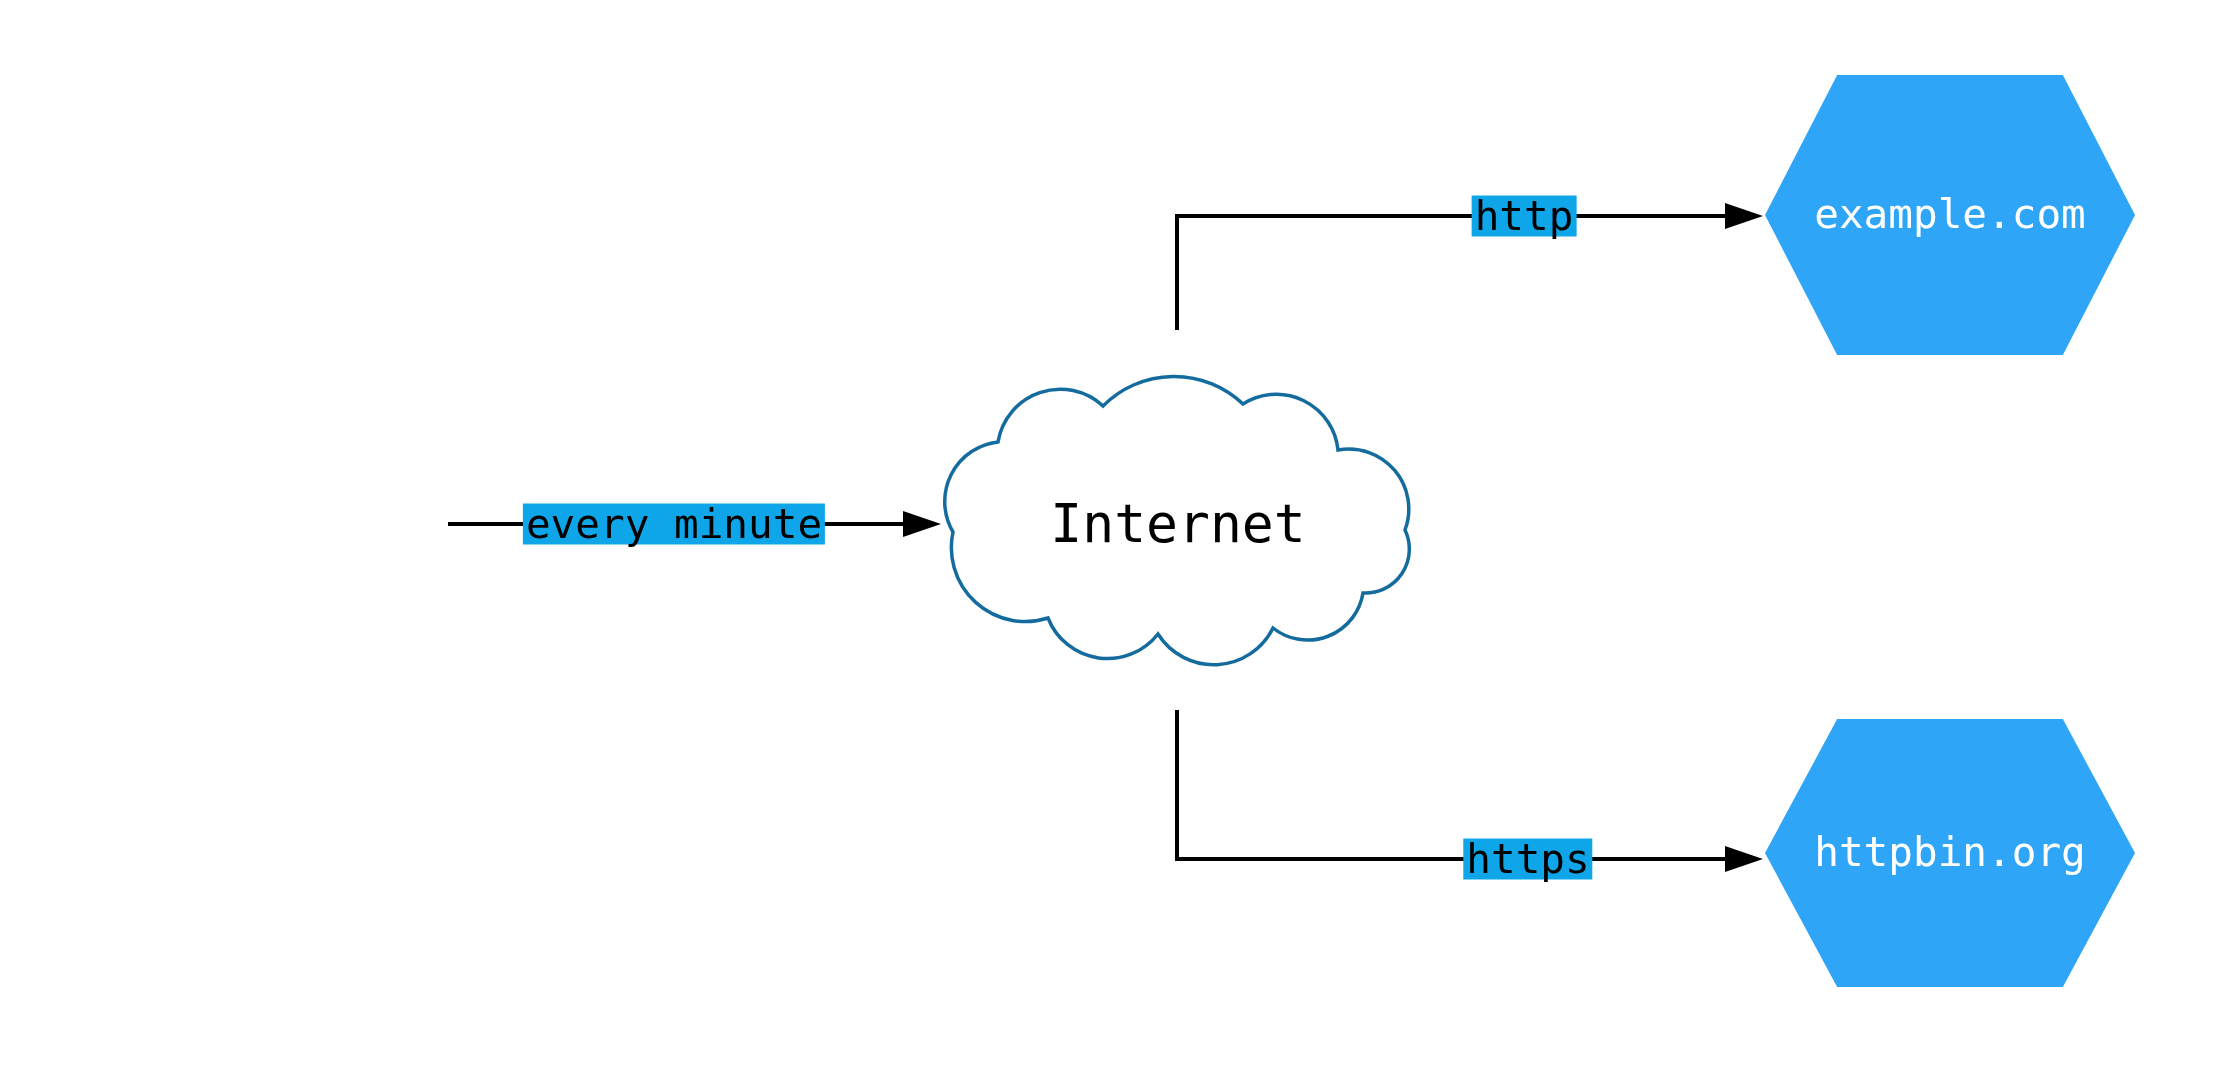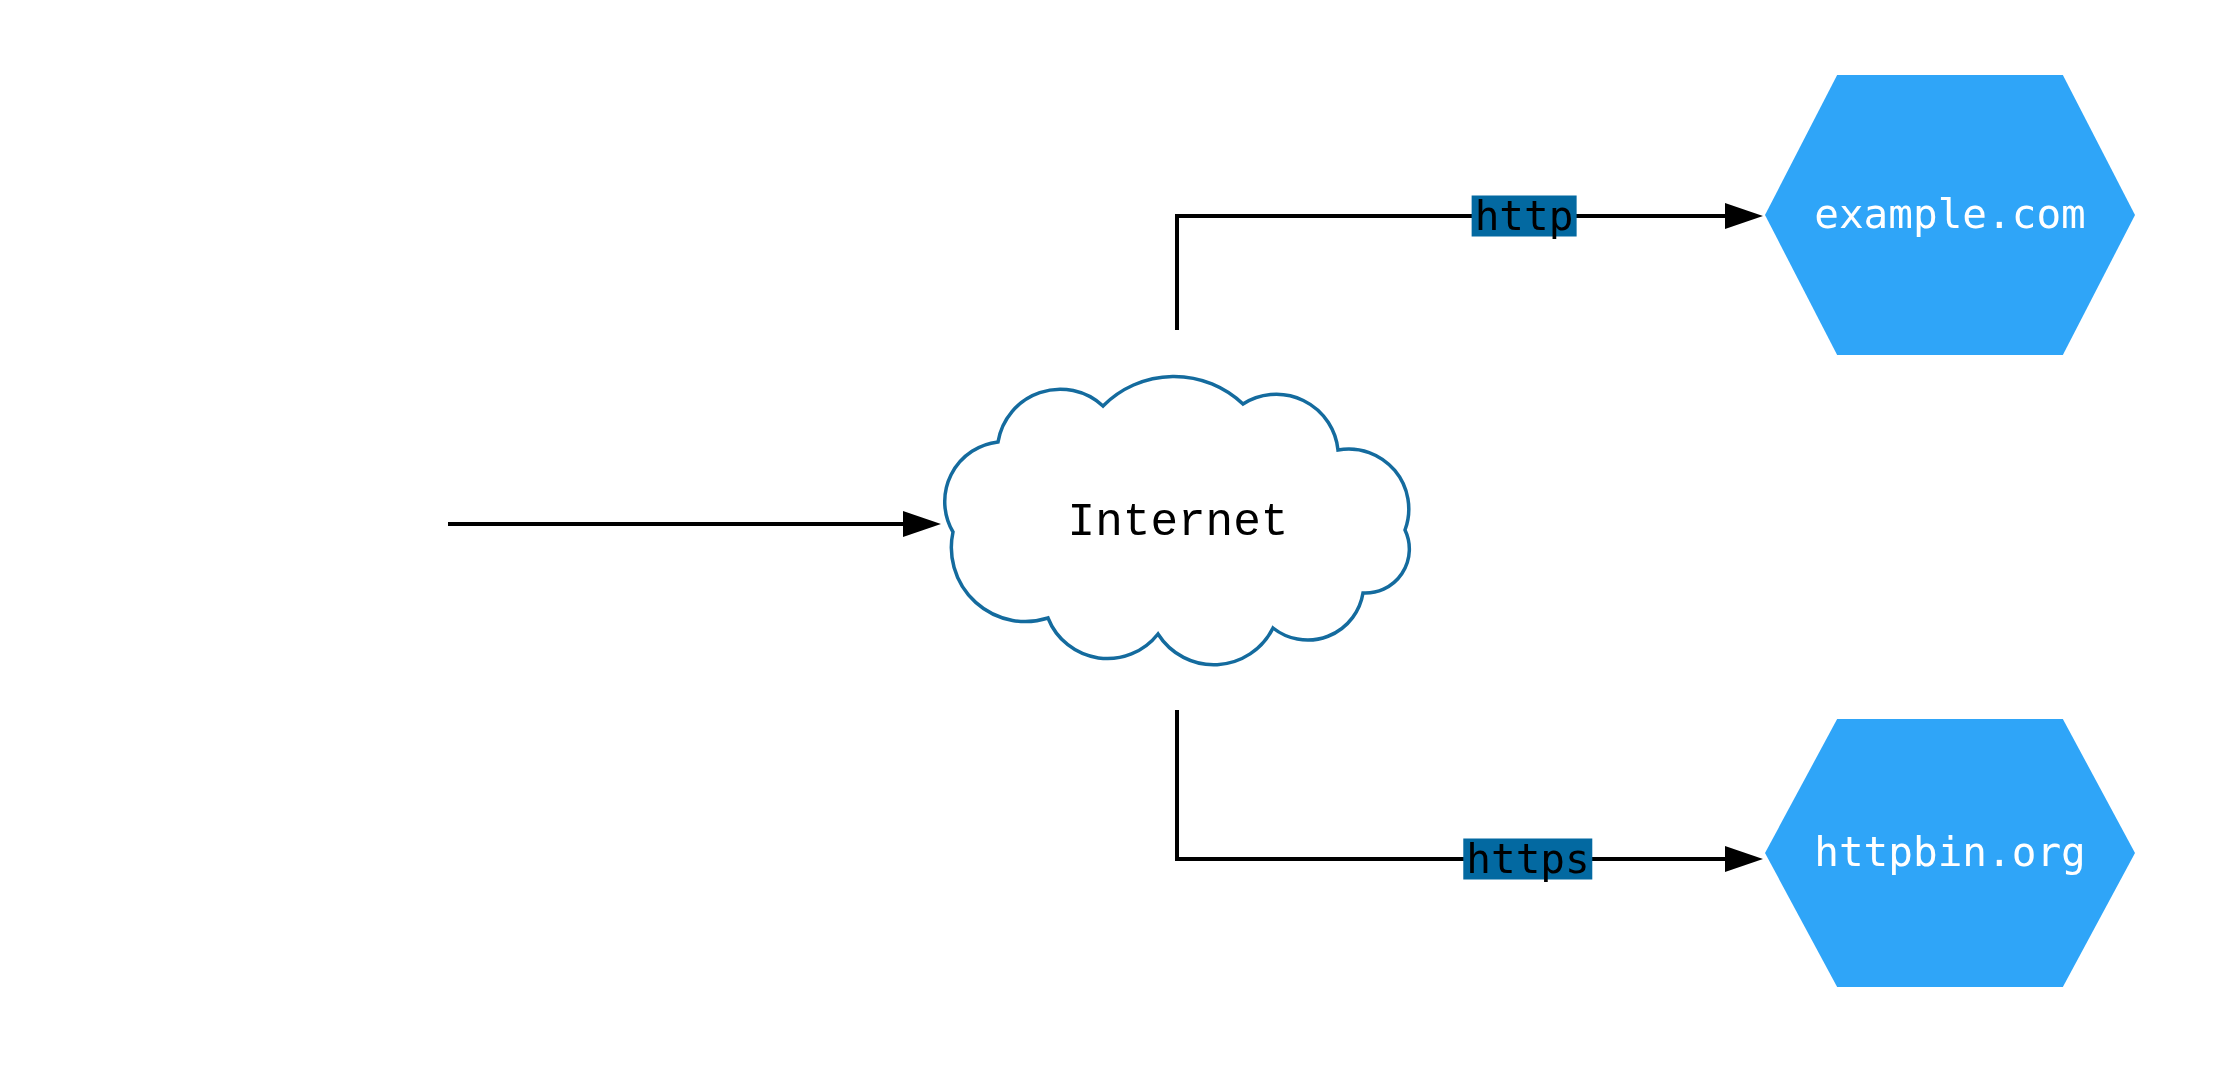--- a/index.html
+++ b/index.html
@@ -42,30 +42,29 @@
   .hex.monitoring { left: 80px;   top: 384px; width: 368px; height: 281px; }
   .hex.example    { left: 1765px; top: 75px;  width: 370px; height: 280px; }
   .hex.httpbin    { left: 1765px; top: 719px; width: 370px; height: 268px; }
   
   .cloud-label {
     position: absolute;
     left: 1178px;
     top: 523px;
     transform: translate(-50%, -50%);
     color: #000000;
-    font-size: 46px;
+    font-size: 53px;
     line-height: 1;
     white-space: nowrap;
-    font-family: Liberation Mono, monospace;
   }
   
   .edge-label {
     position: absolute;
     transform: translate(-50%, -50%);
-    background: #0369a1;
+    background: #0ea5e9;
     color: #000000;
     font-size: 41px;
     line-height: 1;
     padding: 0 3px;
     white-space: nowrap;
   }
   .edge-label.every-minute { left: 674px;  top: 524px; }
   .edge-label.http         { left: 1524px; top: 216px; }
   .edge-label.https        { left: 1528px; top: 859px; }
 </style>
@@ -109,16 +108,17 @@
   <div class="hex example">
     <div class="hex-label">example.com</div>
   </div>
 
   <div class="hex httpbin">
     <div class="hex-label">httpbin.org</div>
   </div>
 
   <div class="cloud-label">Internet</div>
 
+  <div class="edge-label every-minute">every minute</div>
   <div class="edge-label http">http</div>
   <div class="edge-label https">https</div>
 
 </div>
 
 </body></html>

